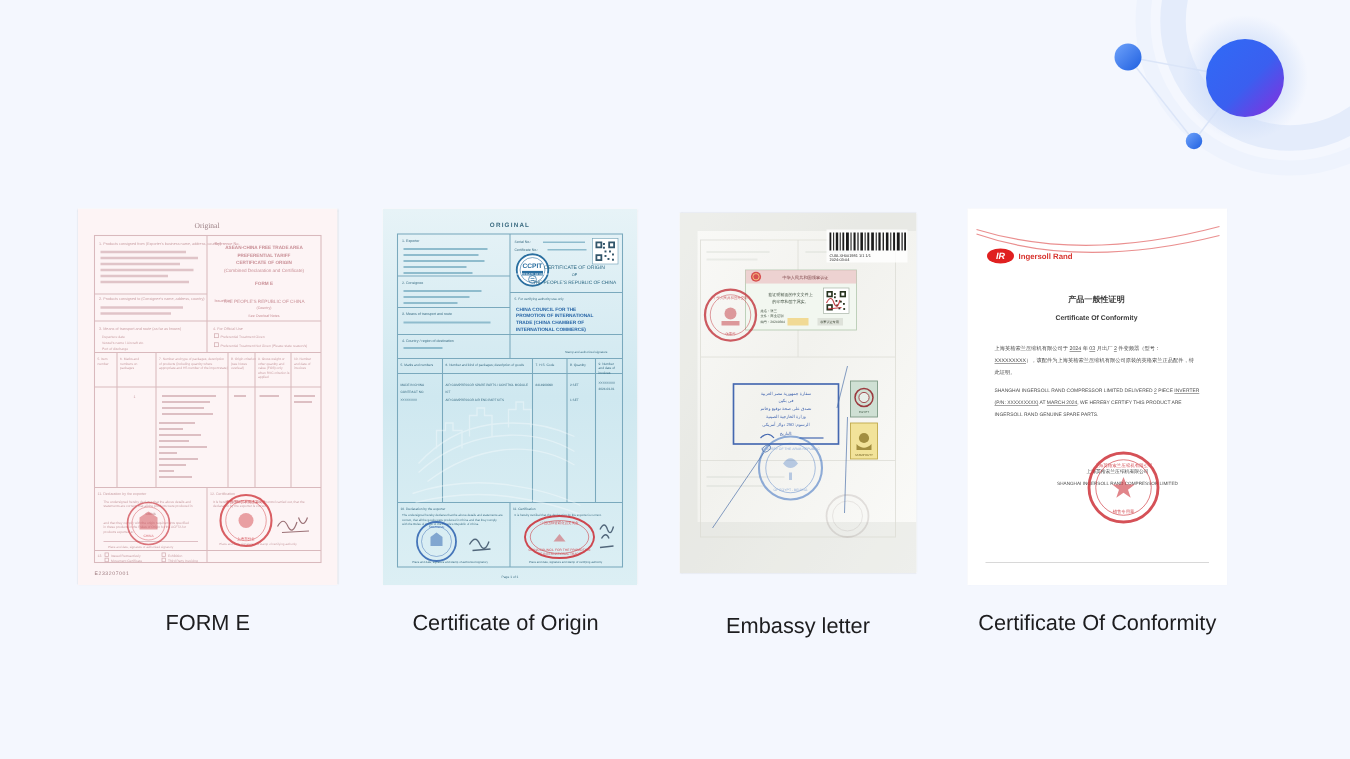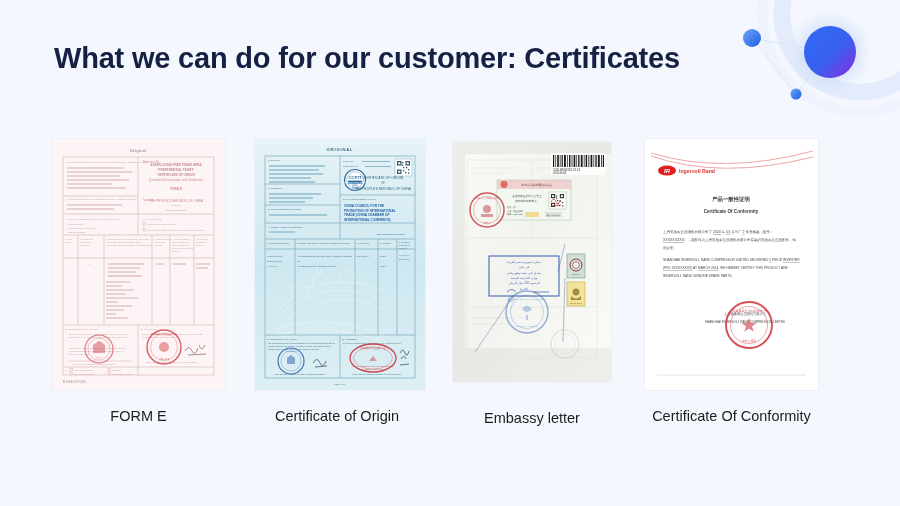--- a/index.html
+++ b/index.html
@@ -106,21 +106,20 @@
 
       <circle cx="120" cy="52" r="42" fill="url(#glow)"></circle>
 
       <circle cx="120" cy="52" r="26" fill="url(#gBig)"></circle>
 
       <circle cx="42" cy="38" r="9" fill="url(#gSm)"></circle>
       <circle cx="86" cy="94" r="5.5" fill="url(#gSm)"></circle>
     </svg>
   </div>
 
-  <div class="title">What we can do for our customer: Certificates</div>
 
   <div class="gallery">
 
     <div class="paper" style="left:52px; top:127px; width:173px; height:251px;">
       <svg width="173" height="251" viewBox="0 0 173 251">
         <rect width="173" height="251" fill="#fdf4f5"></rect>
 
         <text x="86" y="13" font-size="5" fill="#9b7f84" text-anchor="middle" font-family="Liberation Serif, serif">Original</text>
 
         <rect x="11" y="18" width="151" height="218" fill="none" stroke="#d9b9bd" stroke-width="0.7"></rect>

